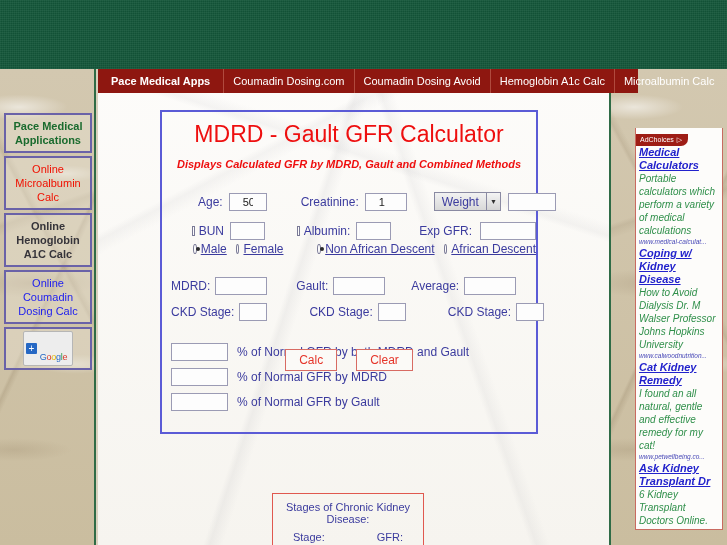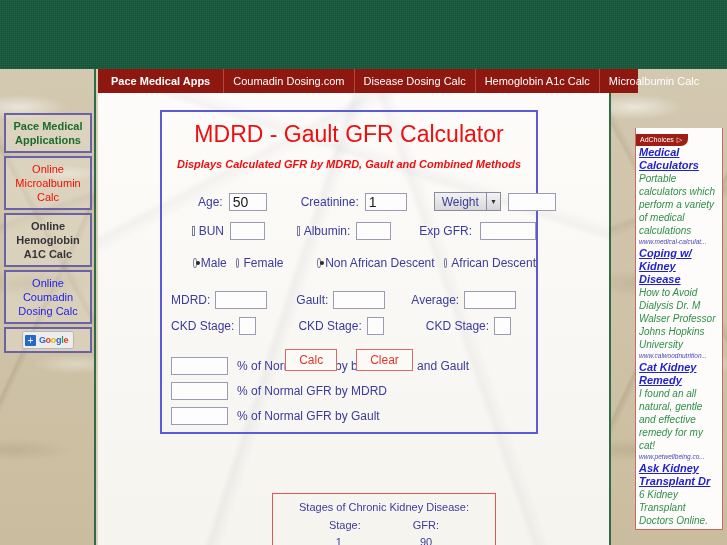--- a/index.html
+++ b/index.html
@@ -116,21 +116,21 @@
   }
   .gplus-icon {
     display: inline-block;
     width: 11px; height: 11px;
     background: #2668c4;
     color: #fff;
     font-size: 10px; line-height: 11px;
     text-align: center;
     border-radius: 1px;
   }
-  .gplus-word { font-weight: bold; letter-spacing: -.3px; }
+  .gplus-word { font-weight: normal; letter-spacing: -.3px; margin-top: 17px; }
   .gl-b { color: #2668c4; } .gl-r { color: #d63b2b; }
   .gl-y { color: #e8b600; } .gl-g { color: #2e9c4a; }
 
   
   #calcbox {
     position: absolute; left: 160px; top: 110px;
     width: 378px; height: 324px;
     border: 2px solid #5b5bd6;
     z-index: 4;
   }
@@ -151,23 +151,23 @@
   }
 
   .frow { display: flex; align-items: center; color: #3b3b9e; font-size: 12px; }
   .lbl { color: #3b3b9e; font-size: 12px; white-space: nowrap; }
 
   input.tf {
     border: 1px solid #9b9bb4;
     background: #fdfdfd;
     height: 18px;
     font-family: "Liberation Sans", sans-serif;
-    font-size: 14px;
+    font-size: 11px;
     color: #202020;
-    padding: 0 3px;
+    padding: 0 13px;
   }
   .w-age  { width: 38px; }
   .w-crea { width: 42px; }
   .w-wt   { width: 48px; }
   .w-bun  { width: 35px; }
   .w-alb  { width: 35px; }
   .w-exp  { width: 56px; }
   .w-res  { width: 52px; }
   .w-stage{ width: 17px; }
   .w-pct  { width: 57px; }
@@ -226,21 +226,21 @@
     color: #e5352a;
     font-size: 12px;
     font-family: "Liberation Sans", sans-serif;
     padding: 3px 13px;
     cursor: pointer;
   }
 
   
   #ckdbox {
     position: absolute; left: 272px; top: 493px;
-    width: 224px; height: 52px;
+    width: 152px; height: 52px;
     border: 1px solid #e0584f;
     border-bottom: none;
     background: transparent;
     overflow: hidden;
     z-index: 4;
   }
   #ckd-head {
     text-align: center;
     color: #3b3b9e;
     font-size: 11px;
@@ -303,21 +303,21 @@
   <div id="green-band"></div>
 
   <div id="bg-left"></div>
   <div id="bg-right"></div>
 
   <div id="paper"></div>
 
   <div id="navbar">
     <div class="nav-item">Pace Medical Apps</div>
     <div class="nav-item">Coumadin Dosing.com</div>
-    <div class="nav-item">Disease Dosing Calc</div>
+    <div class="nav-item">Coumadin Dosing Avoid</div>
     <div class="nav-item">Hemoglobin A1c Calc</div>
     <div class="nav-item">Microalbumin Calc</div>
   </div>
 
   <div id="left-sidebar">
     <div class="side-btn green">Pace Medical Applications</div>
     <div class="side-btn red">Online Microalbumin Calc</div>
     <div class="side-btn dark">Online Hemoglobin A1C Calc</div>
     <div class="side-btn blue">Online Coumadin Dosing Calc</div>
     <div class="side-btn gplus">
@@ -349,21 +349,21 @@
       <span class="cbx"></span>
       <span class="lbl" style="margin-left:4px;">BUN</span>
       <input class="tf w-bun" style="margin-left: 6px;" value="">
       <span class="cbx" style="margin-left:32px;"></span>
       <span class="lbl" style="margin-left:4px;">Albumin:</span>
       <input class="tf w-alb" style="margin-left: 6px;" value="">
       <span class="lbl" style="margin-left:28px;">Exp GFR:</span>
       <input class="tf w-exp" style="margin-left: 8px;" value="">
     </div>
 
-    <div class="frow" style="margin-top:16px; padding-left:31px;">
+    <div class="frow" style="margin-top:2px; padding-left:31px;text-decoration:underline;">
       <span class="rdo on"></span>
       <span class="lbl" style="margin-left:4px;">Male</span>
       <span class="rdo" style="margin-left:9px;"></span>
       <span class="lbl" style="margin-left:4px;">Female</span>
       <span class="rdo on" style="margin-left:34px;"></span>
       <span class="lbl" style="margin-left:4px;">Non African Descent</span>
       <span class="rdo" style="margin-left:9px;"></span>
       <span class="lbl" style="margin-left:4px;">African Descent</span>
     </div>
 

